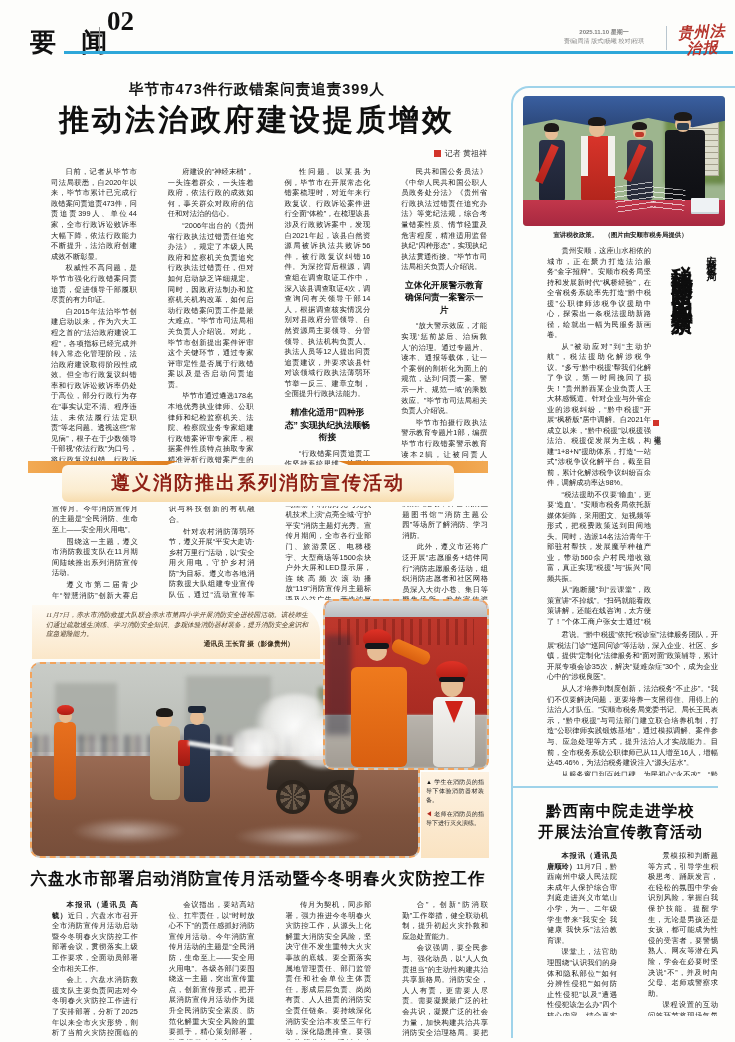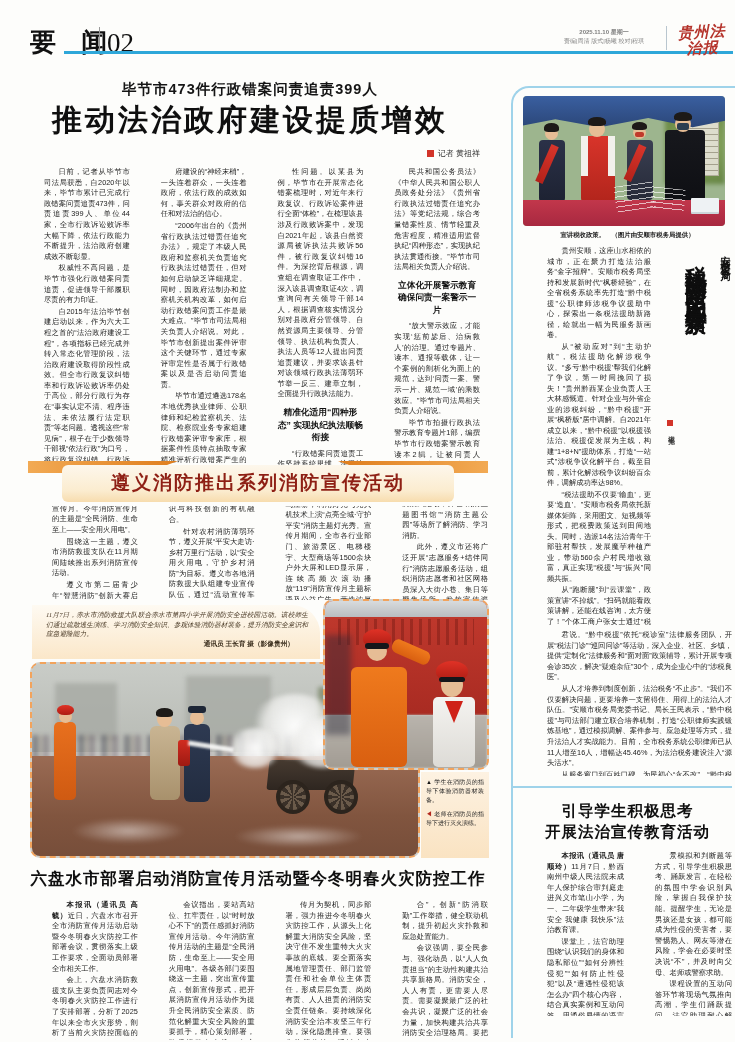--- a/index.html
+++ b/index.html
@@ -4,37 +4,37 @@
 <style>
   html,body{margin:0;padding:0;background:#e9e9e6;}
   #page{position:relative;width:735px;height:1042px;background:#fdfdfb;margin:0 auto;overflow:hidden;
         font-family:"Liberation Sans",sans-serif;color:#1b1b1b;}
   .abs{position:absolute;}
   .serif{font-family:"Liberation Serif",serif;}
 
   
   .sec-label{left:30px;top:25px;font-size:26px;font-weight:900;letter-spacing:9px;color:#111;}
   .sec-bar{left:99px;top:27px;width:1px;height:27px;background:#9a9a9a;}
-  .page-num{left:107px;top:28px;font-size:27px;font-weight:400;color:#111;}
+  .page-num{left:107px;top:6px;font-size:27px;font-weight:700;color:#111;}
   .head-rule{left:64px;top:51px;width:669px;height:3px;background:var(--accent_cyan);}
   .date-block{left:548px;top:28px;width:112px;text-align:center;color:#8b8b8b;font-size:6px;line-height:9px;}
   .date-block .d1{font-weight:700;color:#7d7d7d;}
   .mast-bar{left:666px;top:26px;width:1px;height:24px;background:#b9c6cf;}
   .masthead{left:671px;top:24px;width:62px;font-size:15px;font-weight:700;font-style:italic;
             color:var(--masthead_red);transform:rotate(-3deg);letter-spacing:1px;line-height:16px;text-align:center;}
 
   
   .cols{display:flex;gap:7px;overflow:hidden;}
   .col{flex:1;text-align:justify;font-size:7.3px;line-height:10.6px;color:#1c1c1c;margin-left:24px;}
   .para{text-indent:2em;margin:0 0 1px 0;}
   .para b{font-weight:700;}
   .subhead{font-weight:800;text-align:center;font-size:8.7px;line-height:12.5px;margin:6px 0 5px;color:#111;}
 
   
-  .main-art{left:20px;top:80px;width:460px;}
+  .main-art{left:27px;top:80px;width:460px;}
   .kicker{text-align:center;font-size:14.5px;font-weight:800;letter-spacing:1px;color:#151515;}
   .main-title{text-align:center;font-size:30px;font-weight:700;letter-spacing:3px;color:#0f0f0f;margin-top:1px;}
   .byline{text-align:right;font-size:8px;color:#333;margin-top:7px;}
   .sq{display:inline-block;width:7px;height:7px;background:var(--byline_red);vertical-align:-1px;margin-right:4px;}
   .main-cols{margin-top:8px;height:300px;}
 
   
   .banner{left:28px;top:458px;width:460px;height:45px;}
   .banner-panel{position:absolute;left:34px;right:34px;top:7px;bottom:1px;border-radius:6px;
     background:linear-gradient(180deg,#fdf7ec 0%,#fbeccf 70%,#f7dcae 100%);}
@@ -61,21 +61,21 @@
   .note-box .m2{color:#b3281e;}
   .note-box p{margin:0 0 6px 0;}
 
   
   .lps-title{left:28px;top:868px;width:460px;text-align:center;font-size:16.5px;font-weight:800;letter-spacing:1px;color:#0f0f0f;}
   .lps-cols{left:28px;top:900px;width:460px;height:140px;}
 
   
   .rail{left:511px;top:86px;width:224px;height:952px;box-sizing:border-box;
     border-left:2px solid var(--rail_blue);border-top:2px solid var(--rail_blue);
-    border-top-left-radius:18px;padding:8px 3px 0 10px;}
+    border-top-left-radius:18px;padding:8px 17px 0 10px;}
   .tax-photo{position:relative;width:202px;height:130px;border-radius:4px;overflow:hidden;background:#9db58e;}
   .tax-caption{text-align:center;font-size:6.4px;font-weight:800;margin:5px 0 6px;color:#222;font-family:"Liberation Serif",serif;}
   .tax-row{display:flex;height:380px;overflow:hidden;}
   .tax-left{width:128px;display:flex;}
   .tax-left .col{font-size:7.3px;line-height:10.5px;}
   .vstrip{flex:1;writing-mode:vertical-rl;padding-top:2px;}
   .v-kicker{font-size:10px;font-weight:800;letter-spacing:3px;color:#111;margin-left:7px;}
   .v-title{font-size:22px;font-weight:700;letter-spacing:3px;color:#0e0e0e;}
   .v-byline{font-size:7px;color:#333;padding-top:172px;margin-right:5px;}
   .v-byline .sq{width:6px;height:6px;margin:0 0 4px 0;}
@@ -326,21 +326,21 @@
         <div class="col">
           <div class="para">君说。“黔中税援”依托“税诊室”法律服务团队，开展“税法门诊”“巡回问诊”等活动，深入企业、社区、乡镇，提供“定制化”法律服务和“面对面”政策辅导，累计开展专项会诊35次，解决“疑难杂症”30个，成为企业心中的“涉税良医”。</div>
           <div class="para">从人才培养到制度创新，法治税务“不止步”。“我们不仅要解决问题，更要培养一支留得住、用得上的法治人才队伍。”安顺市税务局党委书记、局长王民表示，“黔中税援”与司法部门建立联合培养机制，打造“公职律师实践锻炼基地”，通过模拟调解、案件参与、应急处理等方式，提升法治人才实战能力。目前，全市税务系统公职律师已从11人增至16人，增幅达45.46%，为法治税务建设注入“源头活水”。</div>
           <div class="para">从服务窗口到百姓口碑，为民初心“永不改”。“黔中税援”不仅是一个平台，更是一张安顺税务的“民生名片”。它把群众的“烦心事”当作“心上事”，把“争议调解”做成“情感沟通”，用法治温度赢得百姓口碑。三年来，安顺市税务局先后荣获“全国依法治理创建活动先进单位”“全国普法工作先进单位”等称号，“黔中税援”入选贵州省法治政府建设示范项目，成为贵州税务系统践行“枫桥经验”的生动样板。</div>
         </div>
       </div>
 
     <div class="rail-div"></div>
 
     <div class="qxn-title serif">
-      <div>引导学生积极思考</div>
+      <div>黔西南中院走进学校</div>
       <div>开展法治宣传教育活动</div>
     </div>
     <div class="cols qxn-cols">
         <div class="col">
           <div class="para"><b>本报讯（通讯员 唐顺玲）</b>11月7日，黔西南州中级人民法院未成年人保护综合审判庭走进兴义市笔山小学，为一、二年级学生带来“我安全 我健康 我快乐”法治教育课。</div>
           <div class="para">课堂上，法官助理围绕“认识我们的身体和隐私部位”“如何分辨性侵犯”“如何防止性侵犯”以及“遭遇性侵犯该怎么办”四个核心内容，结合真实案例和互动问答，用通俗易懂的语言向学生们讲解了性侵害的基本概念、常见形式及应对方法。</div>
           <div class="para">“身体的哪些部位是隐私部位？”“什么样的触碰是不适当的？”“遇到不安全的接触该怎么办？”……法官助理通过提问、情</div>
         </div>
         <div class="col">
           <div class="para">景模拟和判断题等方式，引导学生积极思考、踊跃发言，在轻松的氛围中学会识别风险，掌握自我保护技能。提醒学生，无论是男孩还是女孩，都可能成为性侵的受害者，要警惕熟人、网友等潜在风险，学会在必要时坚决说“不”，并及时向父母、老师或警察求助。</div>

